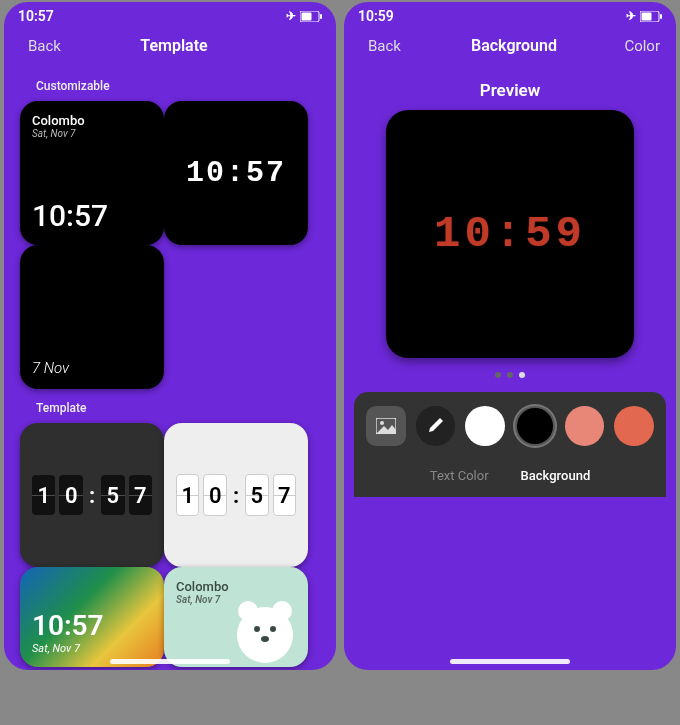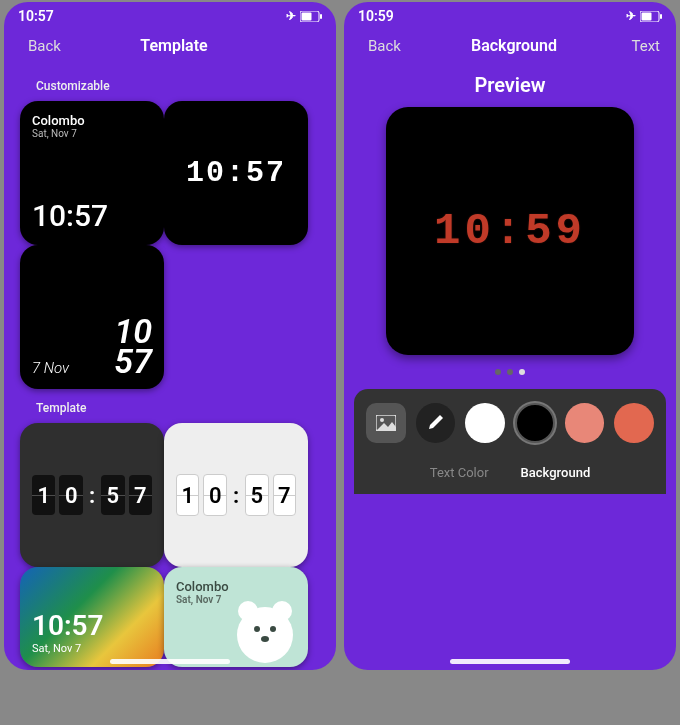--- a/index.html
+++ b/index.html
@@ -8,21 +8,21 @@
   .status-bar{display:flex;justify-content:space-between;align-items:center;padding:6px 14px 0 14px;font-size:14px;font-weight:600;}
   .status-icons{display:flex;align-items:center;gap:4px;font-size:12px;}
   .nav-bar{display:flex;justify-content:space-between;align-items:center;padding:12px 16px;font-size:15px;margin-left:8px;}
   .nav-title{font-weight:600;font-size:16px;}
   .nav-side{min-width:48px;font-weight:400;color:#ddd;}
   .nav-side.right{text-align:right;}
   .section-label{font-size:12px;color:#eee;padding:12px 16px 8px 32px;font-weight:500;}
   .grid{display:flex;flex-wrap:wrap;gap:0;padding:0 16px;}
   .widget{width:144px;height:144px;border-radius:18px;background:#000;position:relative;box-sizing:border-box;padding:12px;display:flex;flex-direction:column;justify-content:space-between;box-shadow:0 2px 6px rgba(0,0,0,.4);}
   .w-city{font-size:13px;font-weight:500;}
-  .w-date{font-size:10px;color:#bbb;}
+  .w-date{font-size:10px;color:#bbb;font-style:italic;}
   .w-time{font-size:30px;font-weight:500;}
   .widget.digital{justify-content:center;align-items:center;}
   .digital-time{font-family:"Courier New",monospace;font-size:30px;letter-spacing:2px;color:#fff;font-weight:600;}
   .widget.side{flex-direction:row;align-items:flex-end;justify-content:space-between;}
   .side-date{font-size:15px;font-style:italic;font-weight:300;}
   .side-time{font-size:34px;font-style:italic;font-weight:600;text-align:right;line-height:0.9;}
   .flip-row{display:flex;gap:4px;align-items:center;justify-content:center;height:100%;}
   .flip-card{width:26px;height:40px;border-radius:4px;display:flex;align-items:center;justify-content:center;font-size:22px;font-weight:600;position:relative;}
   .flip-card::after{content:"";position:absolute;left:0;right:0;top:50%;height:1px;}
   .flip-dark .flip-card{background:#111;color:#fff;}
@@ -32,21 +32,21 @@
   .flip-light .flip-card::after{background:rgba(0,0,0,.2);}
   .flip-sep{font-size:22px;font-weight:700;padding:0 2px;}
   .widget.colorful{background:linear-gradient(135deg,#1463b8 0%,#1f8f4a 40%,#e8c63d 70%,#e77b1f 100%);justify-content:flex-end;}
   .colorful .w-time{font-size:28px;font-weight:600;}
   .colorful .w-date{color:#fff;font-size:11px;}
   .widget.bear{background:#bfe4d6;color:#3a4a42;font-weight:600;}
   .bear-graphic{position:absolute;right:8px;bottom:4px;width:70px;height:70px;}
   .home-indicator{position:absolute;bottom:6px;left:50%;transform:translateX(-50%);width:120px;height:5px;border-radius:3px;background:#fff;opacity:.9;}
 
   
-  .preview-title{text-align:center;font-weight:600;font-size:20px;margin:6px 0 10px 0;}
+  .preview-title{text-align:center;font-weight:600;font-size:17px;margin:13px 0 10px 0;}
   .preview-box{width:248px;height:248px;border-radius:22px;background:#000;margin:0 auto;display:flex;align-items:center;justify-content:center;box-shadow:0 4px 10px rgba(0,0,0,.4);}
   .preview-time{font-family:"Courier New",monospace;font-size:44px;letter-spacing:4px;color:#c03a28;font-weight:700;text-shadow:0 0 2px rgba(192,58,40,.3);}
   .dots{display:flex;gap:6px;justify-content:center;margin:14px 0;}
   .dot{width:6px;height:6px;border-radius:50%;background:#666;}
   .dot.active{background:#ddd;}
   .picker-panel{background:#333;border-radius:14px 14px 0 0;margin:6px 10px 0 10px;padding:14px 12px;}
   .swatch-row{display:flex;gap:10px;align-items:center;margin-bottom:22px;}
   .sw{width:40px;height:40px;border-radius:50%;display:flex;align-items:center;justify-content:center;box-sizing:border-box;}
   .sw-btn{width:40px;height:40px;border-radius:10px;background:#555;display:flex;align-items:center;justify-content:center;font-size:18px;}
   .sw.selected{box-shadow:0 0 0 2px #777;}
@@ -87,24 +87,20 @@
         </div>
         <div class="w-time">10:57</div>
       </div>
 
       <div class="widget digital">
         <div class="digital-time">10:57</div>
       </div>
 
       <div class="widget side">
         <div class="side-date">7 Nov</div>
-        <div class="side-time">
-          <div>10</div>
-          <div>57</div>
-        </div>
       </div>
     </div>
 
     <div class="section-label">Template</div>
     <div class="grid">
       <div class="widget flip-dark" style="background:#2f2f2f;justify-content:center;">
         <div class="flip-row">
           <div class="flip-card">1</div>
           <div class="flip-card">0</div>
           <span class="flip-sep">:</span>
@@ -156,21 +152,21 @@
             <rect x="0" y="0" width="19" height="11" rx="2" fill="none" stroke="#fff" stroke-width="1"></rect>
             <rect x="1.5" y="1.5" width="10" height="8" rx="1" fill="#fff"></rect>
             <rect x="20" y="3" width="2" height="5" rx="1" fill="#fff"></rect>
           </svg>
       </span>
     </div>
 
     <div class="nav-bar">
       <span class="nav-side">Back</span>
       <span class="nav-title">Background</span>
-      <span class="nav-side right">Text</span>
+      <span class="nav-side right">Color</span>
     </div>
 
     <div class="preview-title">Preview</div>
 
     <div class="preview-box">
       <div class="preview-time">10:59</div>
     </div>
 
     <div class="dots">
       <div class="dot"></div>

